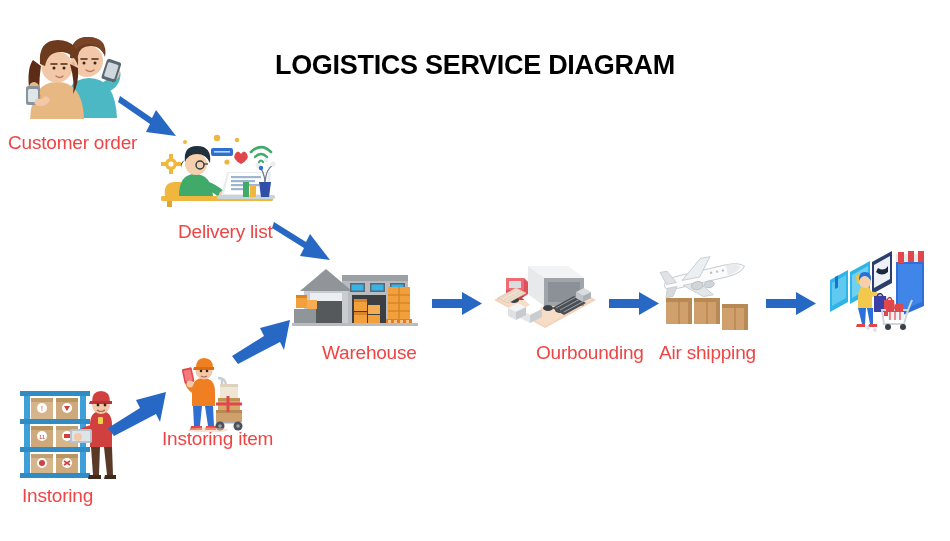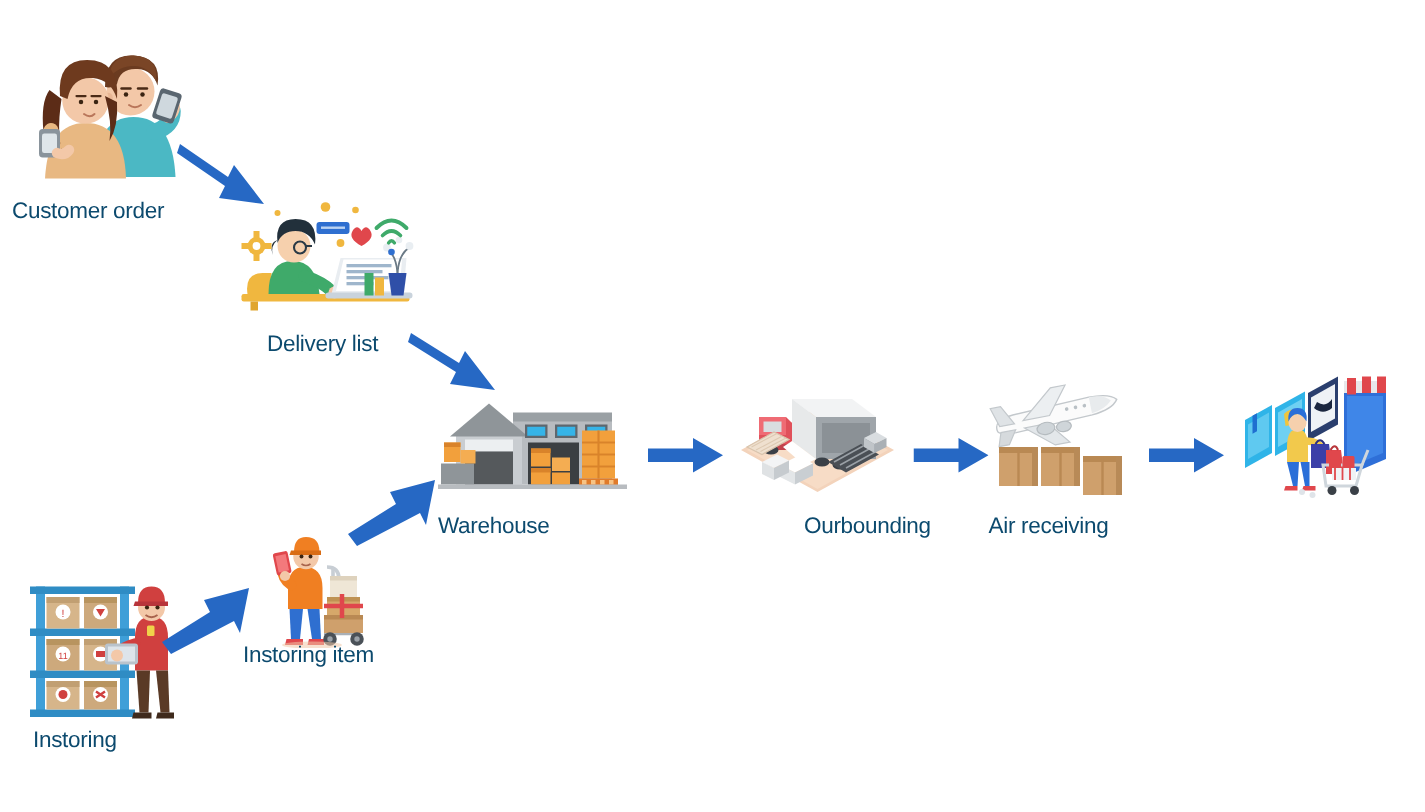--- a/index.html
+++ b/index.html
@@ -15,33 +15,34 @@
     position:absolute;left:0;top:50px;width:950px;
     text-align:center;
     font-family:"Liberation Sans",sans-serif;
     font-size:27px;font-weight:bold;letter-spacing:-0.3px;
     color:#000000;white-space:nowrap;
   }
 
   .label{
     position:absolute;
     font-family:"Liberation Sans",sans-serif;
-    font-size:15px;font-weight:400;color:#0c4a6e;
+    font-size:19px;font-weight:400;color:#ef4444;
     white-space:nowrap;letter-spacing:-0.2px;
   }
 
   .node{position:absolute;}
   .art{position:absolute;left:0;top:0;}
   .arrow{position:absolute;}
 </style>
 </head>
 <body>
 
 <div id="stage">
 
+  <div class="title">LOGISTICS SERVICE DIAGRAM</div>
 
   <div class="node" style="left:8px;top:22px;width:130px;height:100px;">
     <svg class="art" width="130" height="100" viewBox="0 0 130 100">
 
       <ellipse cx="62" cy="88" rx="56" ry="13" fill="#ffffff"></ellipse>
 
       <path d="M54 96 q2-40 27-40 q26 0 28 40 z" fill="#4bb8c4"></path>
 
       <circle cx="79" cy="39" r="16" fill="#f3c8a8"></circle>
 
@@ -209,21 +210,21 @@
         </g>
 
       <rect x="2" y="54" width="22" height="14" fill="#8f9599"></rect>
       <rect x="4" y="40" width="11" height="13" fill="#f2a03c"></rect>
       <rect x="4" y="40" width="11" height="3" fill="#d9832a"></rect>
       <rect x="15" y="45" width="10" height="9" fill="#f4ad52"></rect>
 
       <rect x="0" y="68" width="126" height="3" fill="#b8bcc0"></rect>
     </svg>
   </div>
-  <div class="label" style="left:292px;top:342px;text-align:center;">Warehouse</div>
+  <div class="label" style="left:322px;top:342px;text-align:center;">Warehouse</div>
 
   <svg class="arrow" style="left:432px;top:291px;" width="50" height="25" viewBox="0 0 50 25">
     <path d="M0 8 L30 8 L30 1 L50 12.5 L30 24 L30 17 L0 17 Z" fill="#2668c4"></path>
   </svg>
 
   <div class="node" style="left:492px;top:248px;width:106px;height:86px;">
     <svg class="art" width="106" height="86" viewBox="0 0 106 86">
 
       <path d="M53 24 L104 52 L53 80 L2 52 Z" fill="#f3d3bb"></path>
       <path d="M53 26 L100 52 L53 78 L6 52 Z" fill="#f7dcc6"></path>
@@ -309,21 +310,21 @@
         <path d="M55 48 v26" stroke="#b98953" stroke-width="1.6"></path>
         <rect x="64" y="48" width="4" height="26" fill="#b88a57"></rect>
 
         <rect x="70" y="54" width="26" height="26" fill="#cfa06c"></rect>
         <rect x="70" y="54" width="26" height="4" fill="#b98953"></rect>
         <path d="M83 54 v26" stroke="#b98953" stroke-width="1.6"></path>
         <rect x="92" y="54" width="4" height="26" fill="#b88a57"></rect>
       </g>
     </svg>
   </div>
-  <div class="label" style="left:659px;top:342px;">Air receiving</div>
+  <div class="label" style="left:659px;top:342px;">Air shipping</div>
 
   <svg class="arrow" style="left:766px;top:291px;" width="50" height="25" viewBox="0 0 50 25">
     <path d="M0 8 L30 8 L30 1 L50 12.5 L30 24 L30 17 L0 17 Z" fill="#2668c4"></path>
   </svg>
 
   <div class="node" style="left:822px;top:248px;width:112px;height:86px;">
     <svg class="art" width="112" height="86" viewBox="0 0 112 86">
 
       <path d="M8 32 L26 22 L26 54 L8 64 Z" fill="#2fb4e8"></path>
       <path d="M10 35 L24 27 L24 50 L10 58 Z" fill="#5fc9f0"></path>

